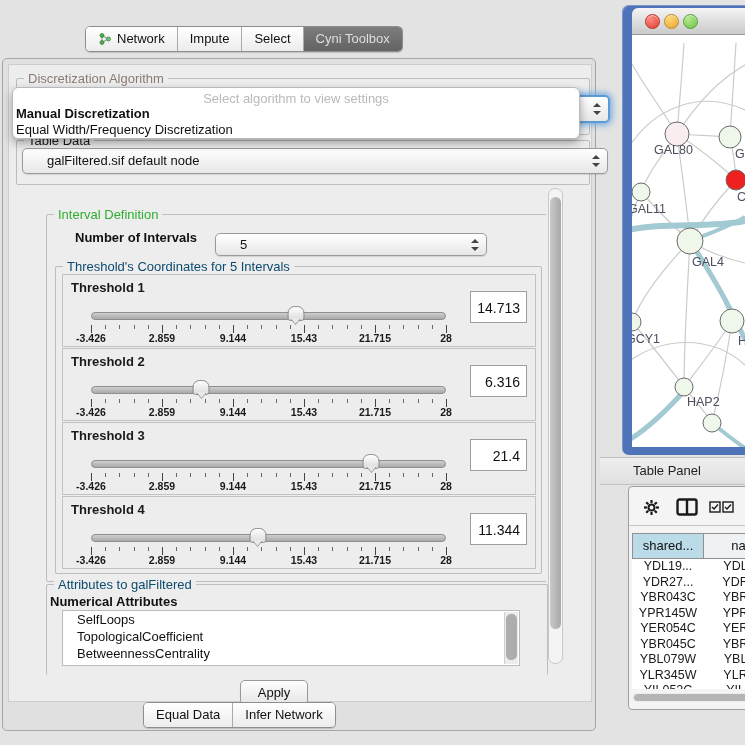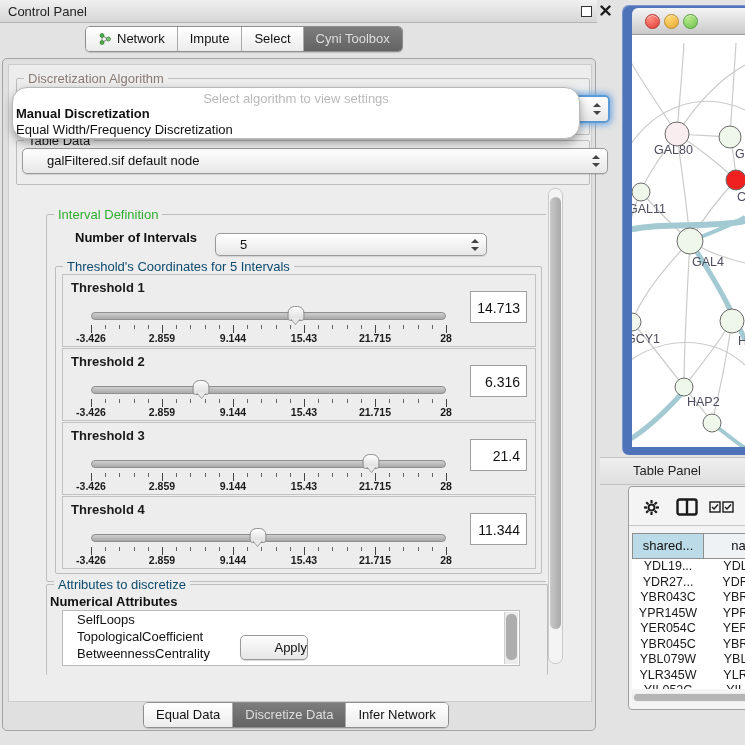--- a/index.html
+++ b/index.html
@@ -34,21 +34,21 @@
   .combo{position:absolute;background:linear-gradient(#ffffff,#e7e7e7);border:1px solid #9a9a9a;
      border-radius:5px;font-size:13px;line-height:24px;padding-left:24px;box-shadow:0 1px 1px rgba(0,0,0,.12);}
   .combo .spin{position:absolute;right:7px;top:50%;transform:translateY(-50%);width:9px;height:12px;}
   .combo .spin:before,.combo .spin:after{content:"";position:absolute;left:1px;border-left:4px solid transparent;border-right:4px solid transparent;}
   .combo .spin:before{top:0;border-bottom:4px solid #444;}
   .combo .spin:after{bottom:0;border-top:4px solid #444;}
   .combo.focus{border:2px solid #5b9bd5;box-shadow:0 0 6px 2px rgba(100,160,225,.85);}
 
   
   .popup{left:12px;top:87px;width:566px;height:50px;background:#fff;border:1px solid #b9b9b9;
-     border-radius:15px;box-shadow:0 4px 10px rgba(0,0,0,.35);z-index:30;}
+     border-radius:6px;box-shadow:0 4px 10px rgba(0,0,0,.35);z-index:30;}
   .popup .hint{text-align:center;color:#b9b9b9;font-size:13px;padding-top:3px;}
   .popup .opt{font-size:13px;padding:0 3px;line-height:16px;color:#111;}
   .popup .opt.b{font-weight:bold;}
 
   
   .scrollarea{left:14px;top:186px;width:532px;height:472px;overflow:hidden;margin-top:20px;}
   .vscroll{position:absolute;background:#f4f4f4;border:1px solid #c9c9c9;border-radius:7px;}
   .vscroll .thumb{position:absolute;left:1px;right:1px;background:linear-gradient(90deg,#c9c9c9,#a9a9a9);border-radius:6px;}
 
   
@@ -105,27 +105,20 @@
   .tp-hscroll{position:absolute;left:3px;top:206px;width:134px;height:9px;background:#ededed;border-radius:5px;}
   .tp-hscroll .thumb{position:absolute;left:2px;top:1px;height:7px;width:118px;background:#b5b5b5;border-radius:4px;}
 
   .icon-line{stroke:#1a1a1a;fill:none;}
 </style>
 </head>
 <body>
 
 <div id="root">
 
-  <div class="abs titlebar">
-    <div class="t">Control Panel</div>
-    <div class="float-ico"></div>
-    <svg class="close-ico" viewBox="0 0 11 11">
-      <path d="M1.5,1.5 L9.5,9.5 M9.5,1.5 L1.5,9.5" stroke="#1a1a1a" stroke-width="2.4" stroke-linecap="round"></path>
-    </svg>
-  </div>
 
   <div class="abs" style="left:85px;top:26px;">
     <div class="seg">
       <div class="tb">
         <svg width="14" height="14" viewBox="0 0 14 14">
           <path d="M4,3.5 L10,7 M4,10.5 L10,7 M4,3.5 L4,10.5" stroke="#9a9a9a" stroke-width="1.2" fill="none"></path>
           <circle cx="4" cy="3.5" r="2" fill="#4cae4c" stroke="#2e7d2e" stroke-width="0.7"></circle>
           <circle cx="4" cy="10.5" r="2" fill="#4cae4c" stroke="#2e7d2e" stroke-width="0.7"></circle>
           <circle cx="10.5" cy="7" r="2" fill="#79c879" stroke="#2e7d2e" stroke-width="0.7"></circle>
         </svg>
@@ -348,47 +341,44 @@
           <span class="scale-lab" style="left: 40%;">9.144</span>
           <span class="scale-lab" style="left: 60%;">15.43</span>
           <span class="scale-lab" style="left: 80%;">21.715</span>
           <span class="scale-lab" style="left: 100%;">28</span>
         </div>
       <div class="valbox">11.344</div>
     </div>
   </div>
 
   <div class="abs group" style="left:46px;top:584px;width:500px;height:90px;border-bottom:none;">
-    <span class="gtitle g-blue">Attributes to discretize</span>
+    <span class="gtitle g-blue">Attributes to galFiltered</span>
   </div>
   <div class="abs" style="left:50px;top:594px;font-size:13px;font-weight:bold;">Numerical Attributes</div>
   <div class="attr-list abs">
     <div class="list-inner">
         <div class="list-item">SelfLoops</div>
         <div class="list-item">TopologicalCoefficient</div>
         <div class="list-item">BetweennessCentrality</div>
       </div>
     <div class="list-scroll">
         <div class="thumb"></div>
       </div>
   </div>
 
   <div class="abs vscroll" style="left:548px;top:188px;width:13px;height:474px;">
     <div class="thumb" style="top:8px;height:432px;"></div>
   </div>
 
-  <div class="abs btn" style="left:240px;top:635px;width:66px;height:23px;line-height:23px;text-align:right;">Apply</div>
+  <div class="abs btn" style="left:240px;top:680px;width:66px;height:23px;line-height:23px;">Apply</div>
 
   <div class="abs" style="left:143px;top:702px;">
     <div class="seg">
       <div class="tb">
           <span>Equal Data</span>
-        </div>
-      <div class="tb sel">
-          <span>Discretize Data</span>
         </div>
       <div class="tb">
           <span>Infer Network</span>
         </div>
     </div>
   </div>
 
   <div class="abs popup">
     <div class="hint">Select algorithm to view settings</div>
     <div class="opt b">Manual Discretization</div>

